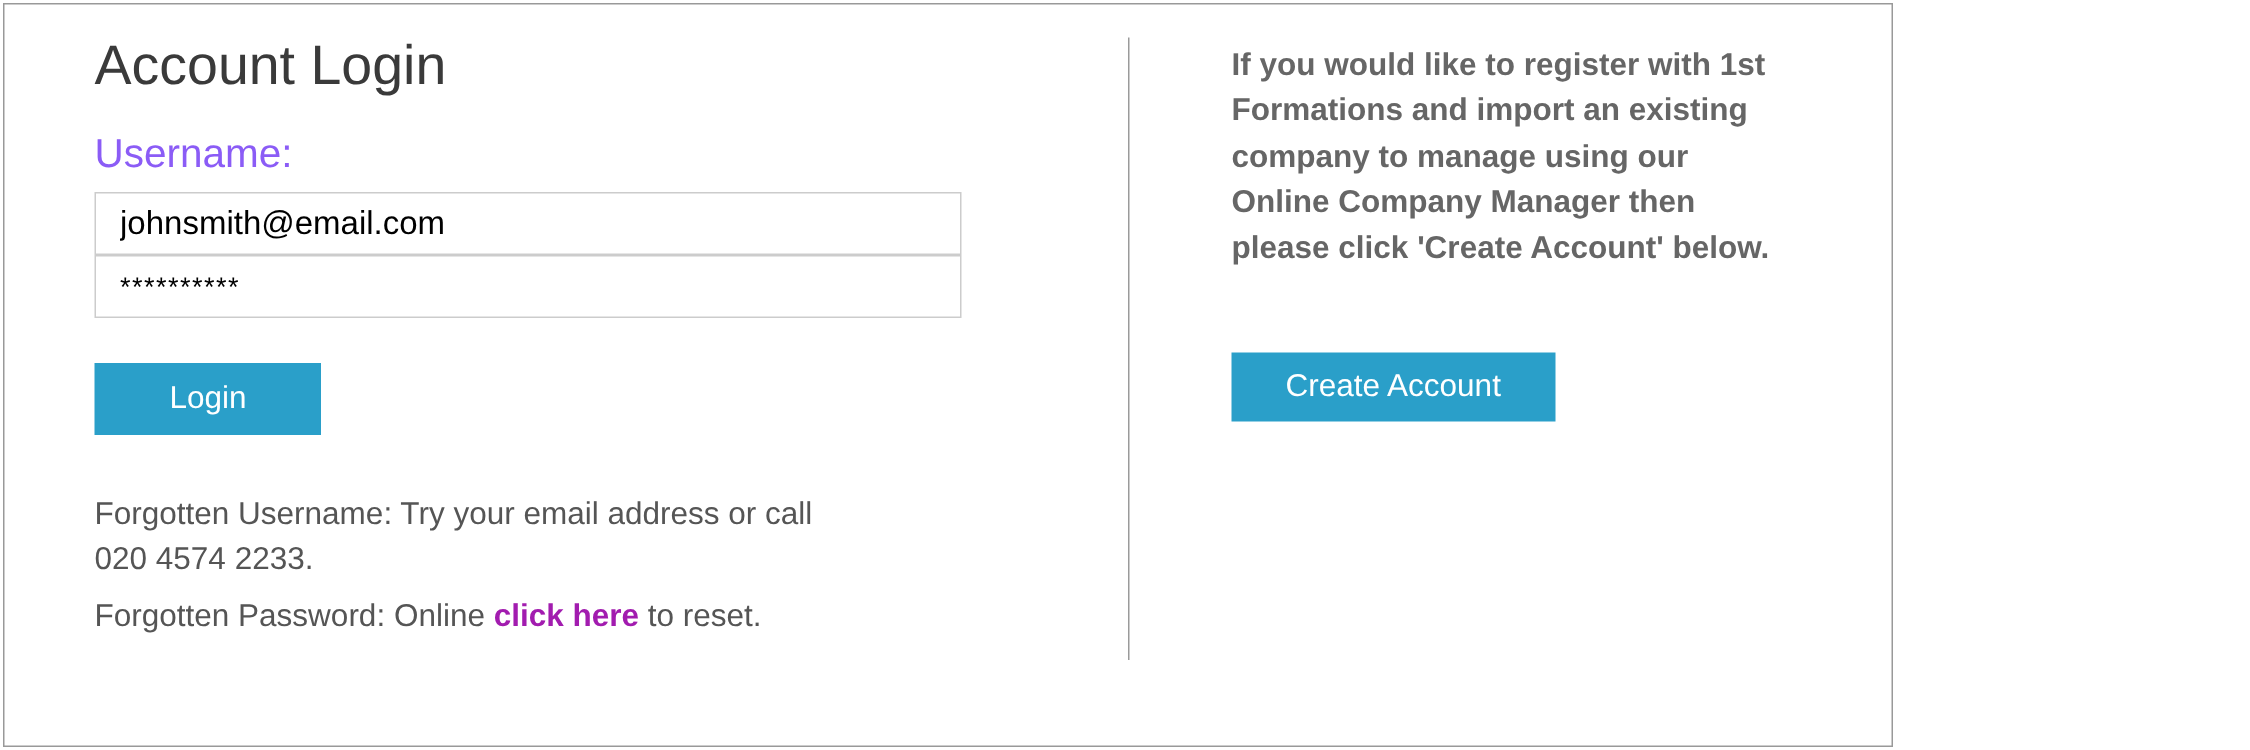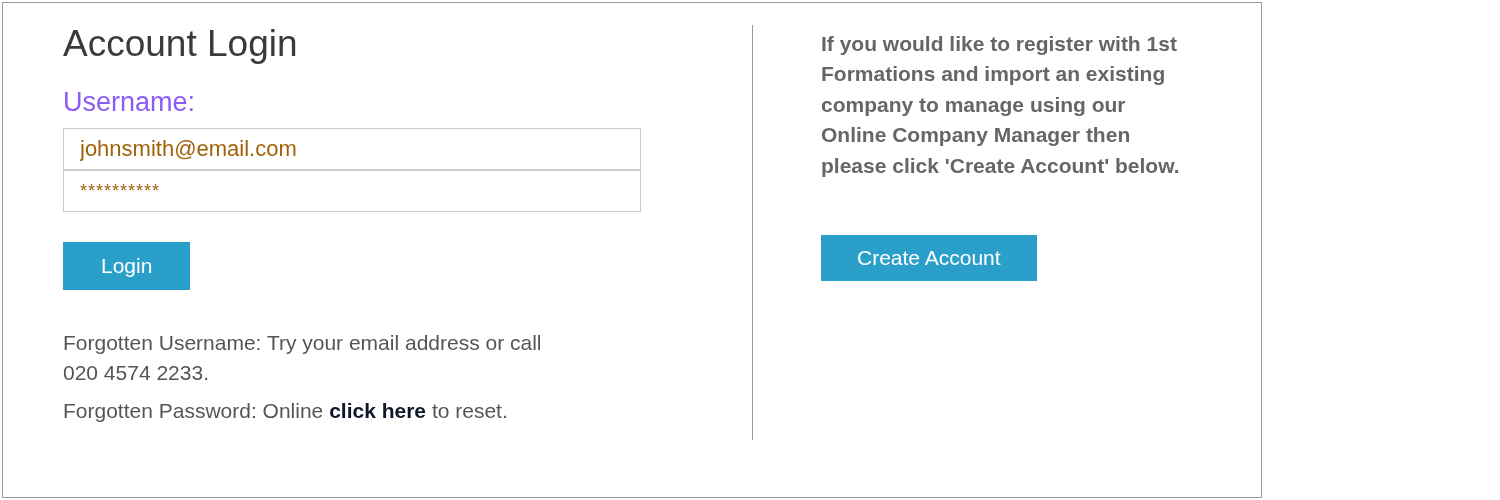--- a/index.html
+++ b/index.html
@@ -46,21 +46,21 @@
     font-size: 27px;
     color: #8b5cf6;
     margin-bottom: 10px;
     margin-top: 16px;
   }
   .input {
     width: 578px;
     height: 42px;
     border: 1px solid #ccc;
     font-size: 22px;
-    color: #a16207;
+    color: #000000;
     padding: 0 16px;
     background: #fff;
     outline: none;
     font-family: Arial, Helvetica, sans-serif;
   }
   .input.pw {
     letter-spacing: 1px;
     font-size: 18px;
   }
   .btn {
@@ -68,36 +68,36 @@
     background: #2a9fc9;
     color: #fff;
     font-size: 21px;
     border: none;
     padding: 12px 34px;
     cursor: pointer;
     font-family: Arial, Helvetica, sans-serif;
   }
   .login-btn {
     margin-top: 30px;
-    padding: 12px 38px;
+    padding: 12px 50px;
   }
   .helper {
     font-size: 21px;
     color: #555;
     margin-top: 38px;
     line-height: 1.45;
     max-width: 510px;
   }
   .helper2 {
     font-size: 21px;
     color: #555;
     margin-top: 10px;
   }
   a.link {
-    color: #0f172a;
+    color: #a21caf;
     font-weight: bold;
     text-decoration: none;
     cursor: pointer;
   }
   .right p {
     font-size: 21px;
     color: #666;
     line-height: 1.45;
     margin: 6px 0 0 0;
     max-width: 590px;

